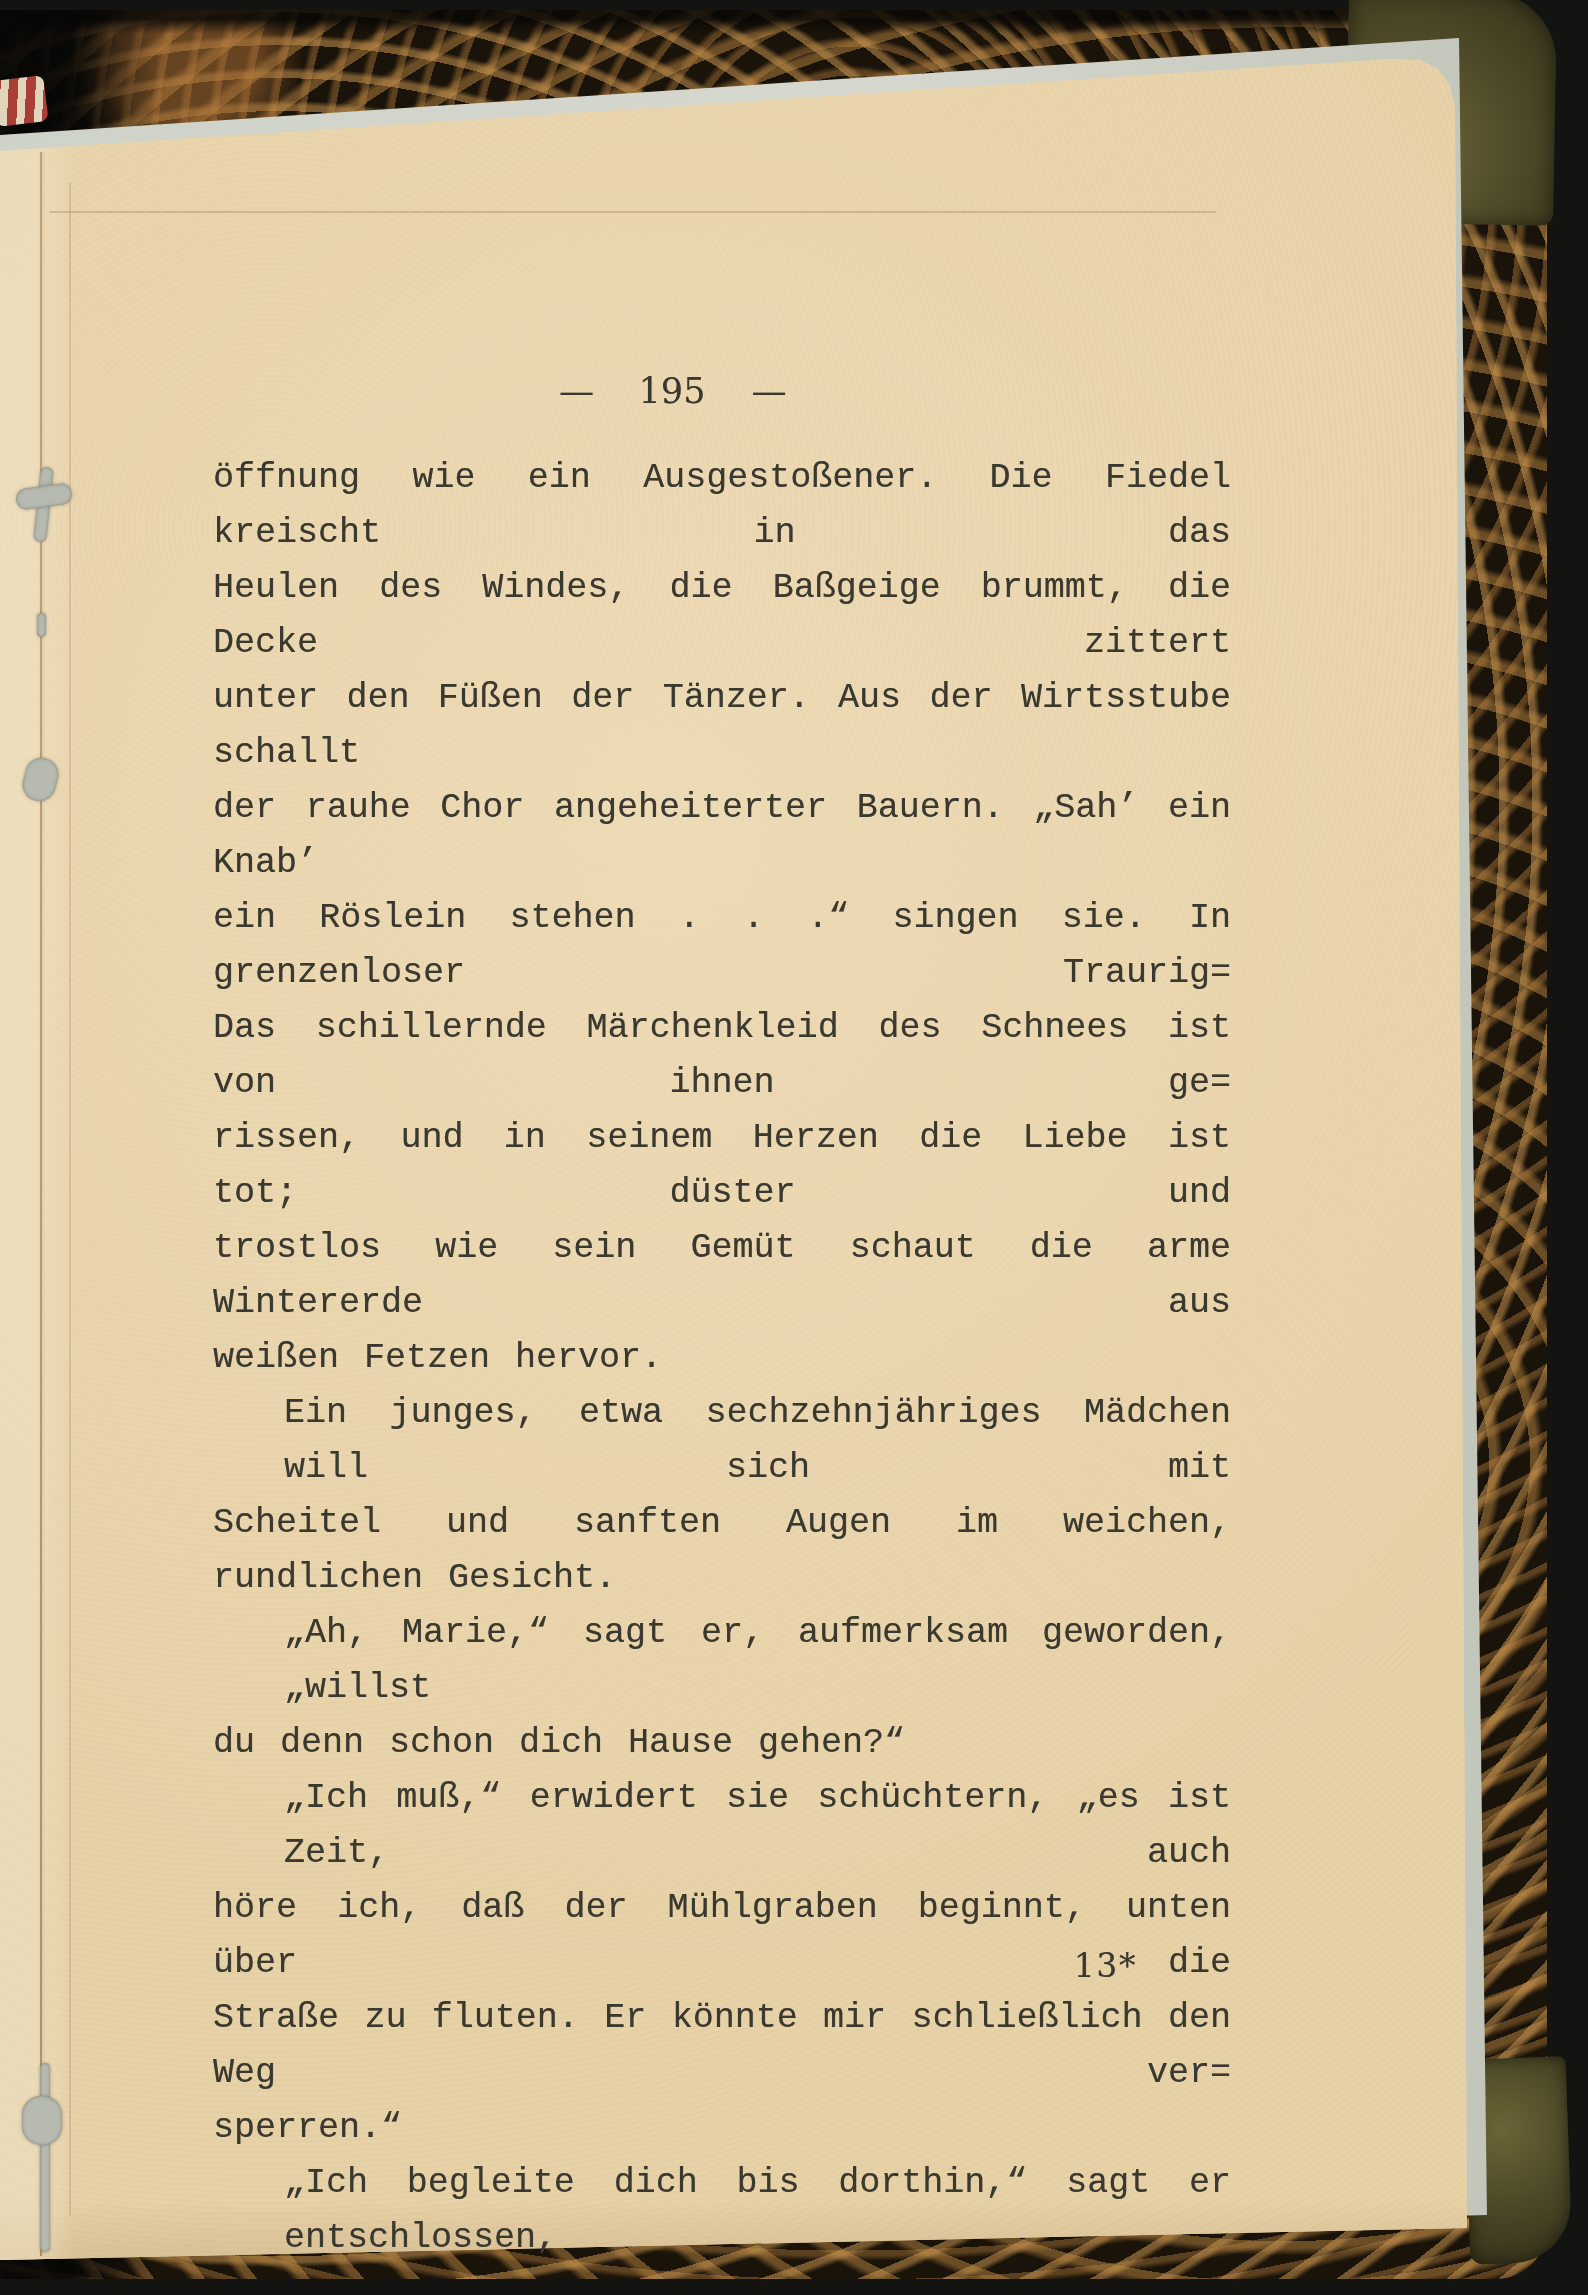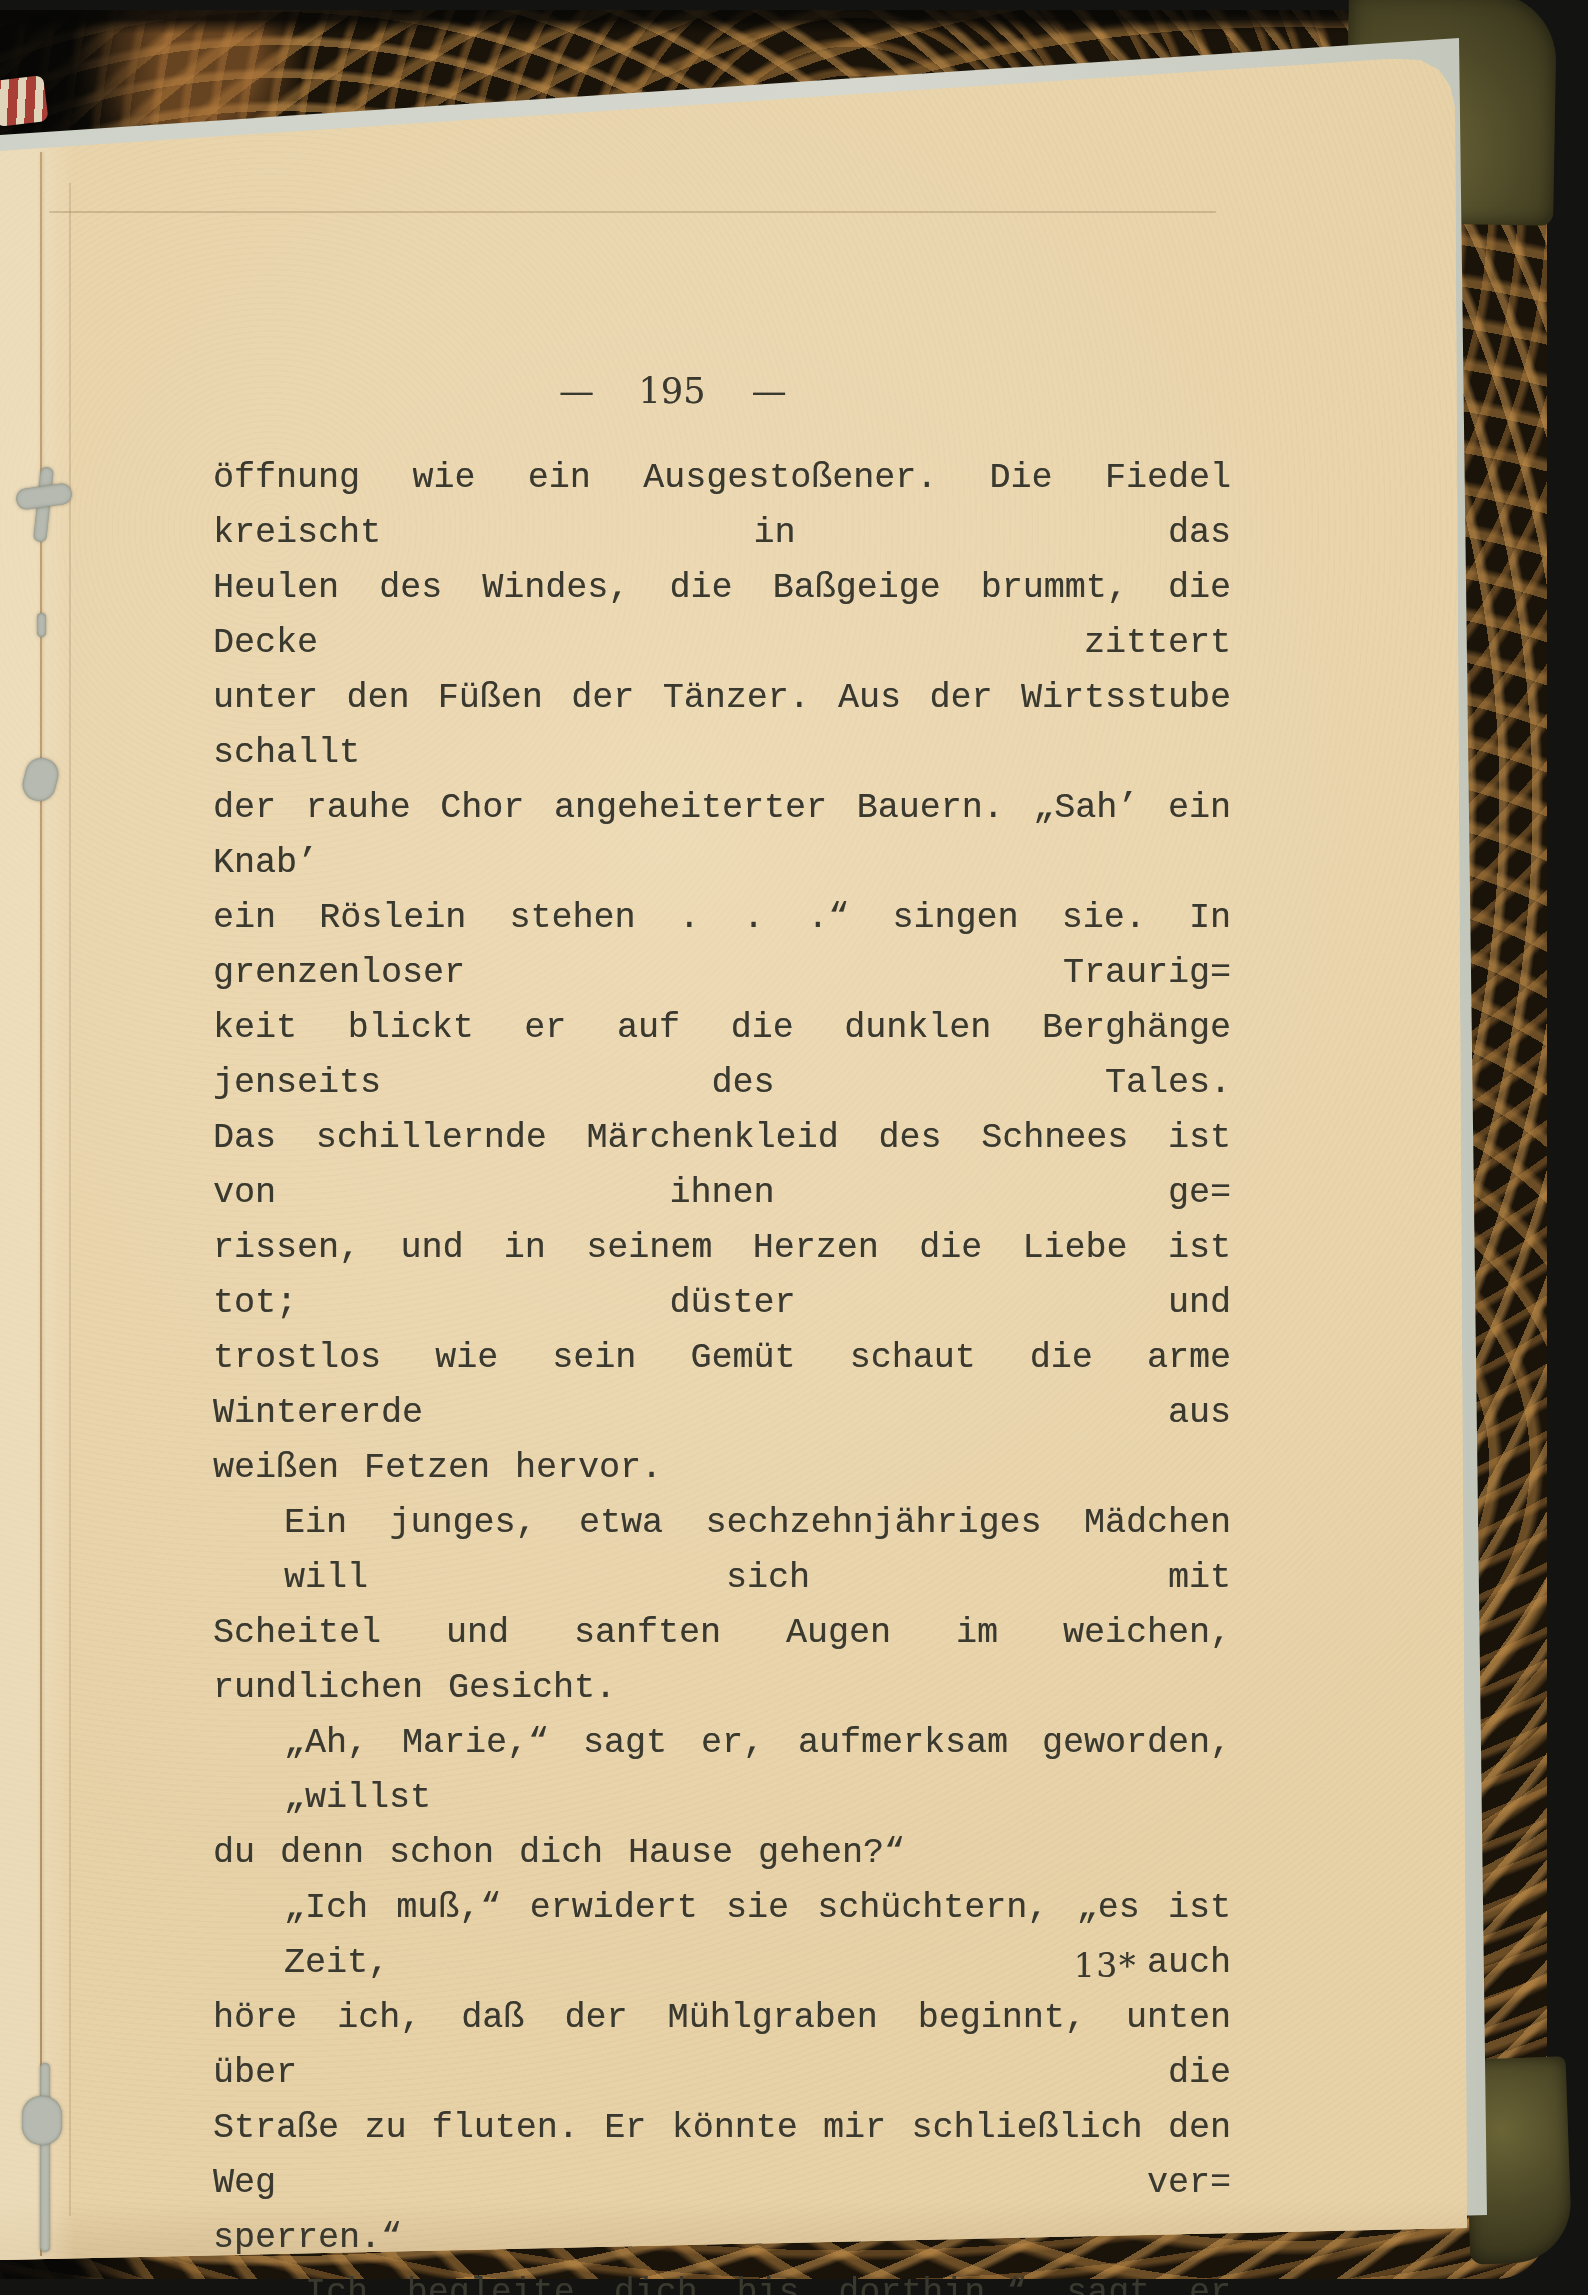--- a/index.html
+++ b/index.html
@@ -110,21 +110,20 @@
     <span class="dash">—</span>
   </div>
 
   <div class="text-block ink">
       <div>
         <div class="line">öffnung wie ein Ausgestoßener. Die Fiedel kreischt in das</div>
         <div class="line">Heulen des Windes, die Baßgeige brummt, die Decke zittert</div>
         <div class="line">unter den Füßen der Tänzer. Aus der Wirtsstube schallt</div>
         <div class="line">der rauhe Chor angeheiterter Bauern. „Sah’ ein Knab’</div>
         <div class="line">ein Röslein stehen . . .“ singen sie. In grenzenloser Traurig=</div>
-        <div class="line">keit blickt er auf die dunklen Berghänge jenseits des Tales.</div>
         <div class="line">Das schillernde Märchenkleid des Schnees ist von ihnen ge=</div>
         <div class="line">rissen, und in seinem Herzen die Liebe ist tot; düster und</div>
         <div class="line">trostlos wie sein Gemüt schaut die arme Wintererde aus</div>
         <div class="line pl">weißen Fetzen hervor.</div>
       </div>
       <div>
         <div class="line indent">Ein junges, etwa sechzehnjähriges Mädchen will sich mit</div>
         <div class="line pl">Scheitel und sanften Augen im weichen, rundlichen Gesicht.</div>
       </div>
       <div>

